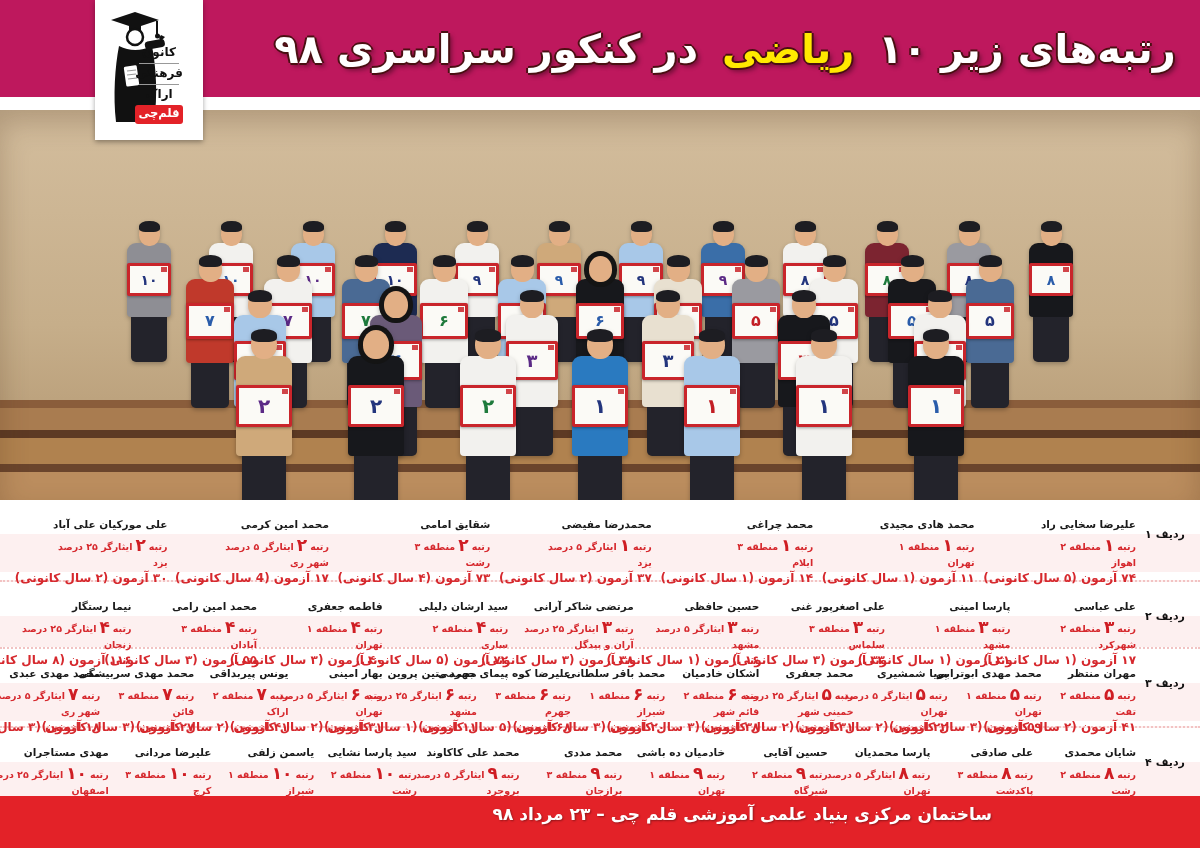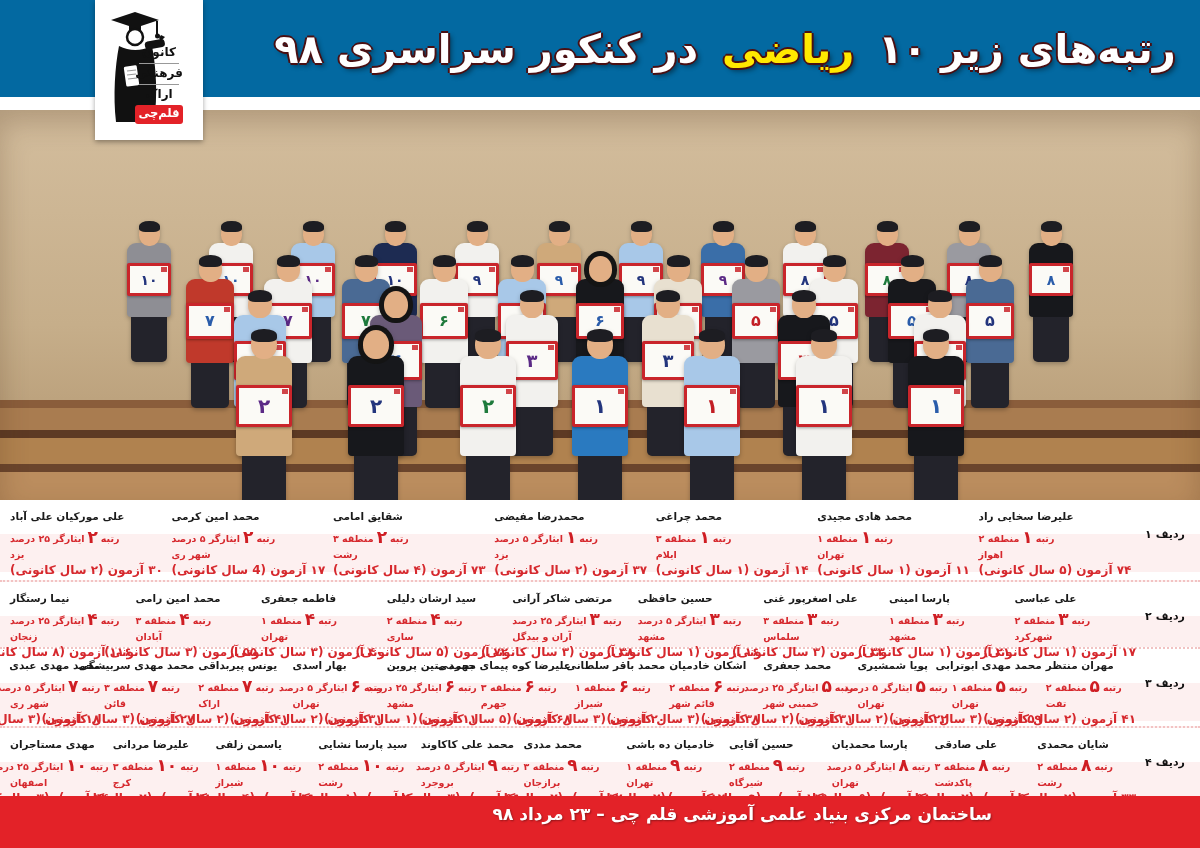--- a/index.html
+++ b/index.html
@@ -1,20 +1,20 @@
 <!DOCTYPE html>
 <html lang="fa"><head>
 <meta charset="utf-8">
 <style>
   html,body{margin:0;padding:0;background:#fff;}
   .page{position:relative;width:1200px;height:848px;overflow:hidden;background:#fff;
         font-family:"DejaVu Sans",sans-serif;}
 
   
-  .header{position:absolute;left:0;top:0;width:1200px;height:97px;background:#0369a1;
+  .header{position:absolute;left:0;top:0;width:1200px;height:97px;background:#be185d;
           display:flex;align-items:center;justify-content:center;padding-left:250px;box-sizing:border-box;}
   .title{direction:rtl;font-size:40px;font-weight:700;color:#fff;white-space:nowrap;
          text-shadow:2px 0 0 #4a0f12,-2px 0 0 #4a0f12,0 2px 0 #4a0f12,0 -2px 0 #4a0f12,3px 3px 5px rgba(0,0,0,.45);}
   .title .hl{color:#ffe900;margin:0 10px;}
 
   
   .logo{position:absolute;left:95px;top:0;width:108px;height:140px;background:#fff;z-index:30;
         box-shadow:0 2px 5px rgba(0,0,0,.35);}
   .logo svg{position:absolute;left:0;top:4px;}
   .logo-text{position:absolute;right:20px;top:46px;width:48px;direction:rtl;text-align:center;
@@ -47,21 +47,21 @@
         display:flex;align-items:center;justify-content:center;box-shadow:0 1px 3px rgba(0,0,0,.35);position:relative;}
   .cert::after{content:"";position:absolute;top:1px;right:1px;width:6px;height:5px;background:#c9252b;opacity:.85;}
   .cert-num{font-weight:700;font-size:var(--fs);line-height:1;}
 
   
   .students{position:absolute;left:0;top:500px;width:1200px;height:296px;background:#fff;}
   .info-row{direction:rtl;display:flex;align-items:flex-start;padding:10px 8px 4px 8px;box-sizing:border-box;
             background:linear-gradient(#fff 0 34px,#fdf0f0 34px 72px,#fff 72px 100%);}
   .info-row + .info-row{border-top:2px dotted #f2c3c3;}
   .row-label{flex:0 0 54px;font-size:11px;font-weight:700;color:#111;padding-top:18px;text-align:center;}
-  .entry{flex:1 1 0;text-align:left;padding:0 2px;min-width:0;}
+  .entry{flex:1 1 0;text-align:right;padding:0 2px;min-width:0;margin-top:8px;}
   .s-name{font-size:10.5px;font-weight:700;color:#1a1a1a;white-space:nowrap;margin-bottom:3px;}
   .rank-line{font-size:9.5px;font-weight:700;color:#d6282d;white-space:nowrap;line-height:1.4;}
   .rank-num{font-size:17px;font-weight:700;color:#cf1d23;margin:0 3px;display:inline-block;transform:translateY(1px);}
   .s-city{font-size:9.5px;font-weight:700;color:#d6282d;line-height:1.35;white-space:nowrap;}
   .s-tests{font-size:12px;font-weight:700;color:#d6282d;line-height:1.4;white-space:nowrap;}
   .r-h1{height:80px;} .r-h2{height:67px;} .r-h3{height:79px;} .r-h4{height:70px;}
 
   
   .footer{position:absolute;left:0;top:796px;width:1200px;height:52px;background:#e32228;}
   .footer-text{position:absolute;right:208px;top:8px;direction:rtl;color:#fff;
@@ -654,21 +654,21 @@
           <div class="s-city">جهرم</div>
           <div class="s-tests">۶۸ آزمون (۵ سال کانونی)</div>
         </div>
         <div class="entry">
           <div class="s-name">محمد متین پروین</div>
           <div class="rank-line"><span class="rank-word">رتبه</span><span class="rank-num">۶</span><span class="rank-quota">ایثارگر ۲۵ درصد</span></div>
           <div class="s-city">مشهد</div>
           <div class="s-tests">۱۱ آزمون (۱ سال کانونی)</div>
         </div>
         <div class="entry">
-          <div class="s-name">بهار اسدی</div>
+          <div class="s-name">بهار امینی</div>
           <div class="rank-line"><span class="rank-word">رتبه</span><span class="rank-num">۶</span><span class="rank-quota">ایثارگر ۵ درصد</span></div>
           <div class="s-city">تهران</div>
           <div class="s-tests">۳۱ آزمون (۲ سال کانونی)</div>
         </div>
         <div class="entry">
           <div class="s-name">یونس پیربداقی</div>
           <div class="rank-line"><span class="rank-word">رتبه</span><span class="rank-num">۷</span><span class="rank-quota">منطقه ۲</span></div>
           <div class="s-city">اراک</div>
           <div class="s-tests">۴۱ آزمون (۲ سال کانونی)</div>
         </div>

